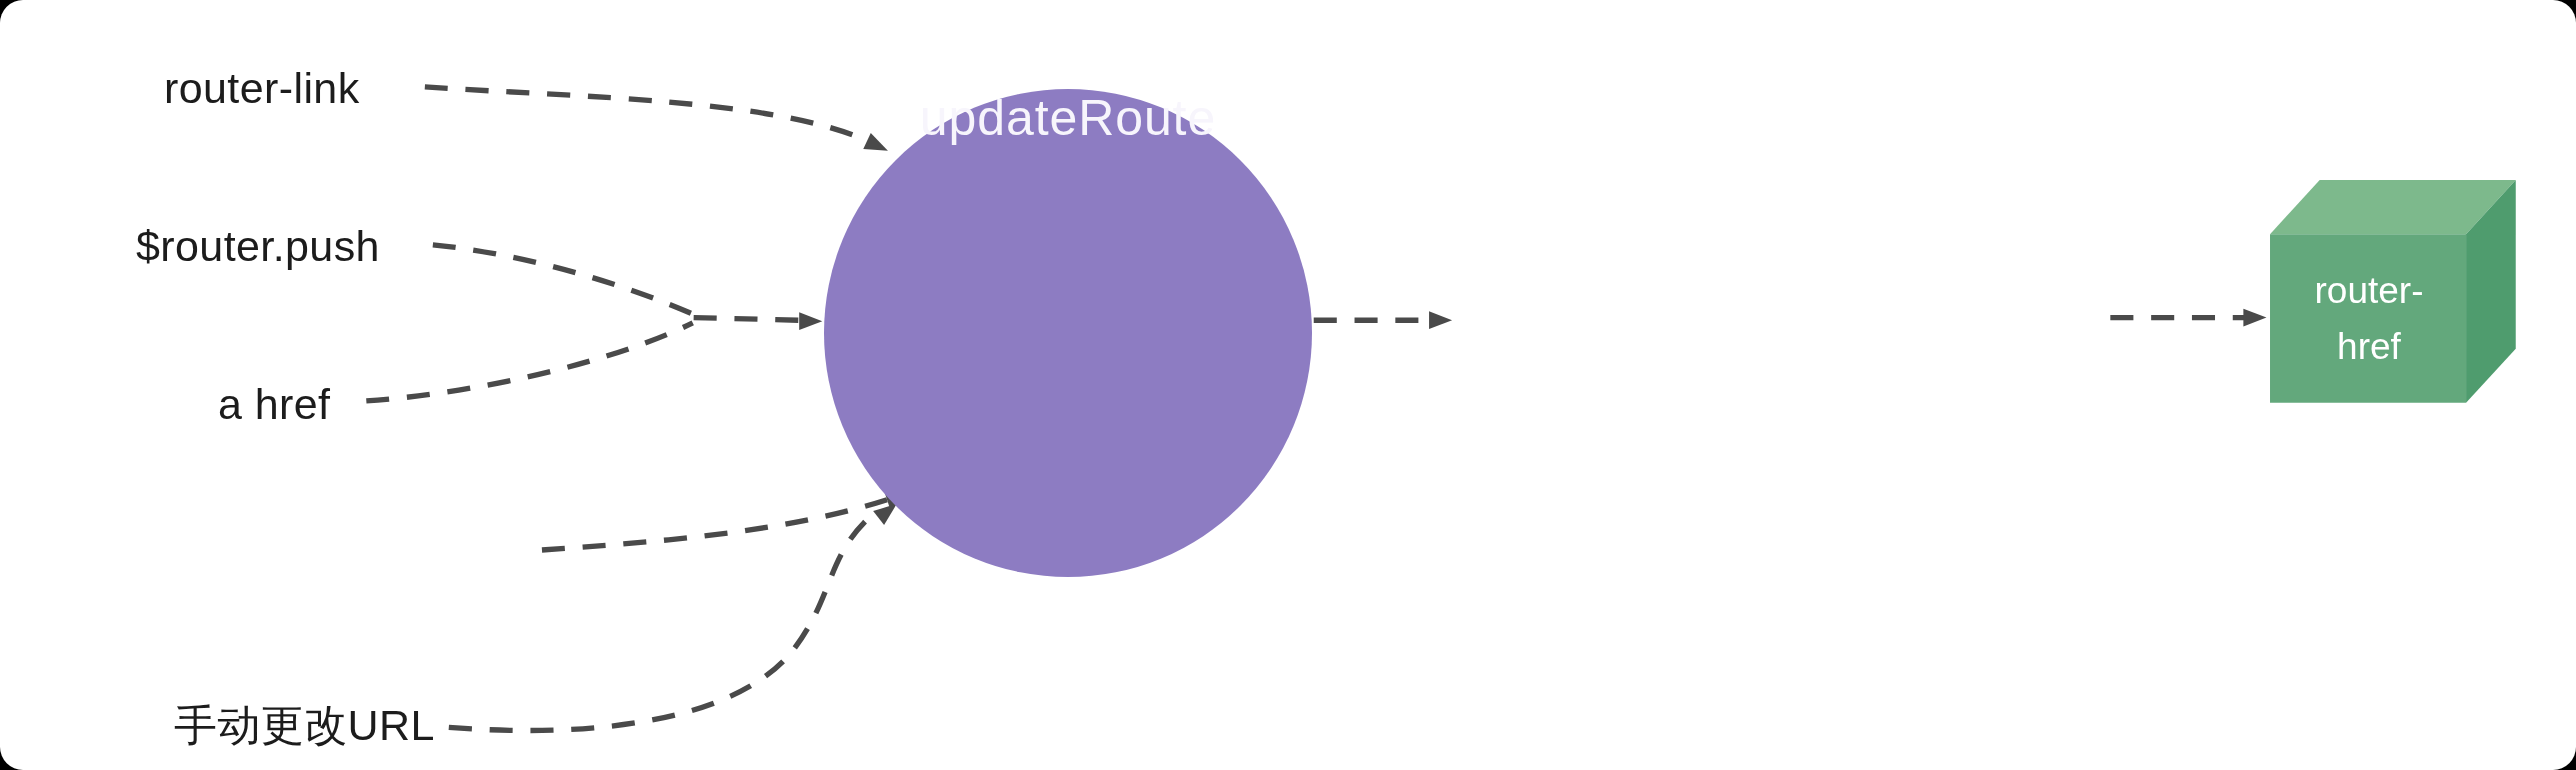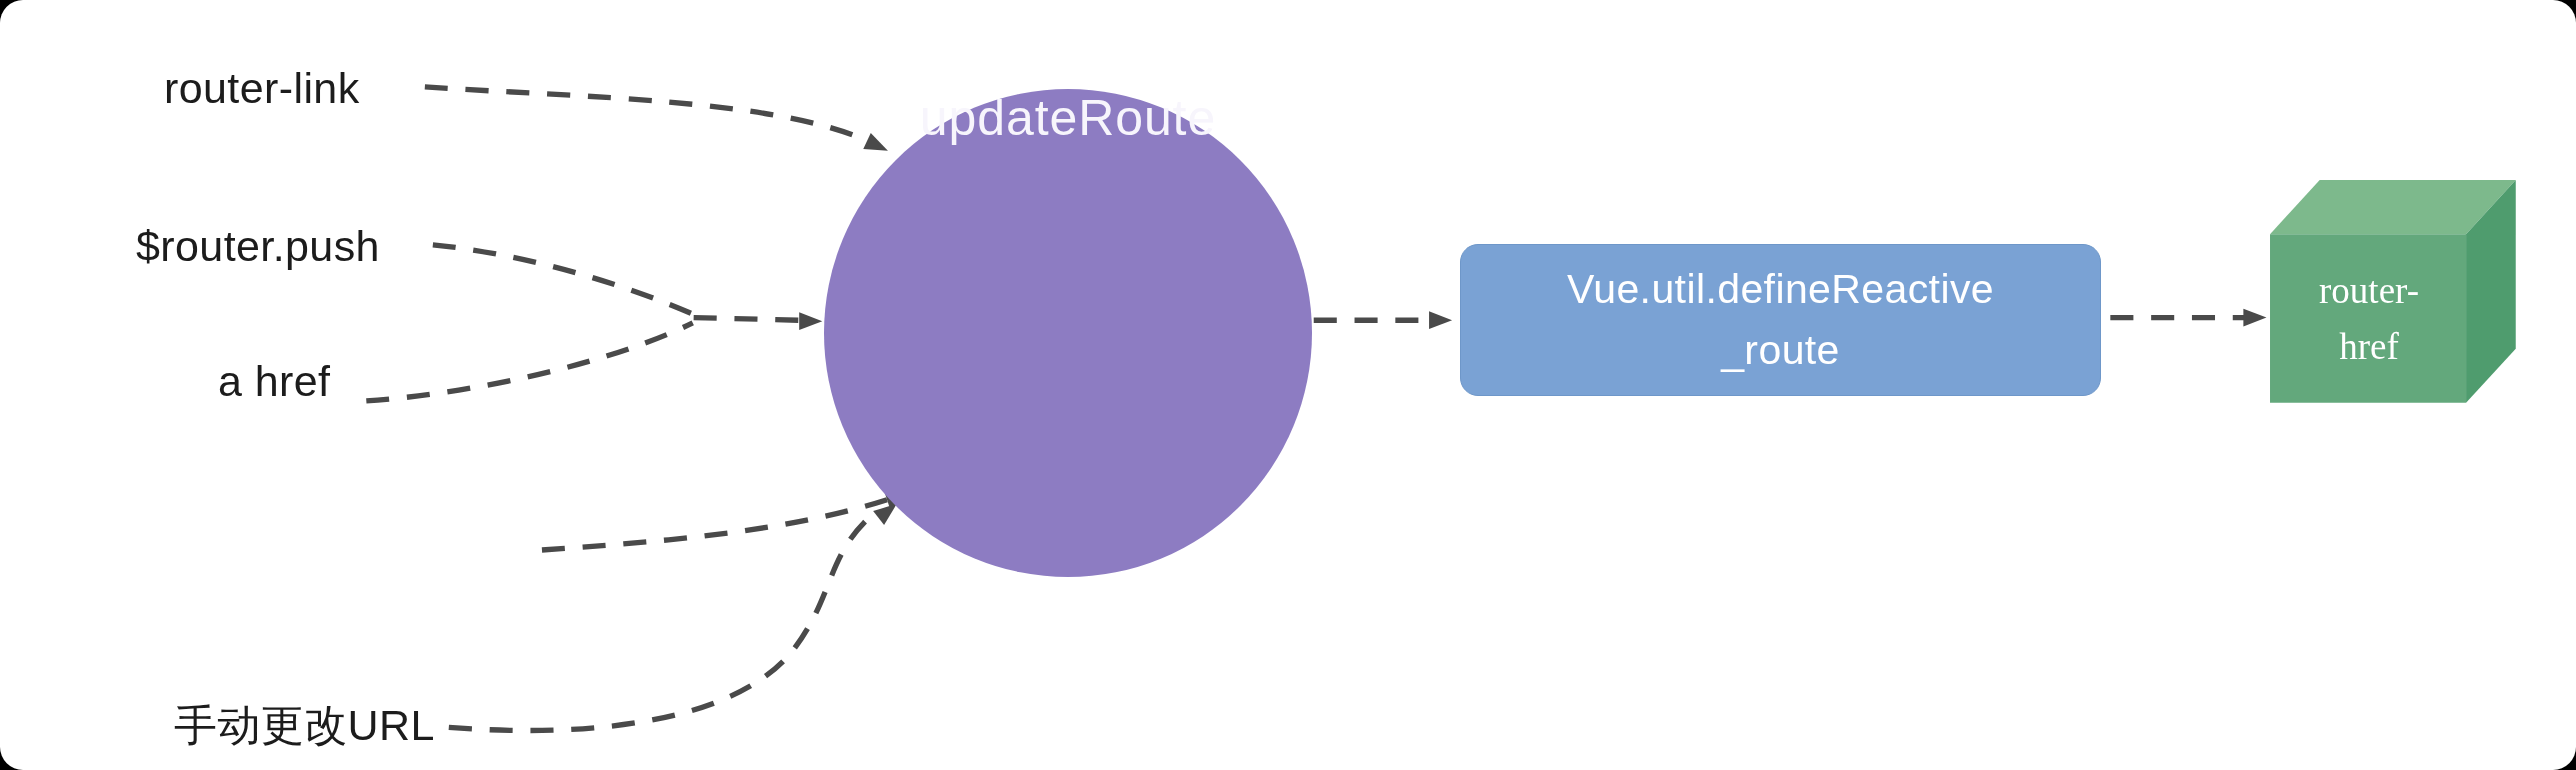--- a/index.html
+++ b/index.html
@@ -52,25 +52,24 @@
   }
   .cube-label{
     position:absolute;
     left:2271px;top:234px;
     width:196px;height:169px;
     display:flex;flex-direction:column;align-items:center;justify-content:center;
     color:#ffffff;
     font-size:37px;font-weight:500;
     line-height:1.5;
     text-align:center;
-    font-family:Liberation Serif, serif;
   }
   .lbl-router-link{left:164px;top:88px;}
   .lbl-router-push{left:136px;top:246px;}
-  .lbl-a-href{left:218px;top:381px;}
+  .lbl-a-href{left:218px;top:404px;}
   .lbl-browser-nav{left:153px;top:552px;}
   .lbl-manual-url{left:174px;top:726px;}
 </style>
 </head>
 <body>
 
 <div class="screen">
   <div class="surface"></div>
 
   <svg class="diagram" width="2576" height="770" viewBox="0 0 2902 868">
@@ -101,23 +100,19 @@
 
   <div class="src-label lbl-router-link">router-link</div>
   <div class="src-label lbl-router-push">$router.push</div>
   <div class="src-label lbl-a-href">a href</div>
   <div class="src-label lbl-manual-url">手动更改URL</div>
 
   <div class="node-circle">
     <span>updateRoute</span>
   </div>
 
-  <div class="node-rect">
-    <span>Vue.util.defineReactive</span>
-    <span>_route</span>
-  </div>
 
   <div class="cube-label">
     <span>router-</span>
     <span>href</span>
   </div>
 </div>
 
 
 </body></html>

